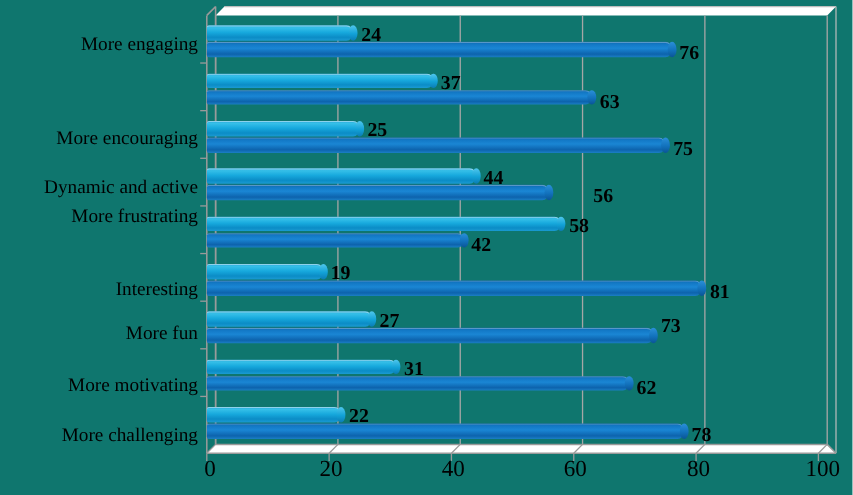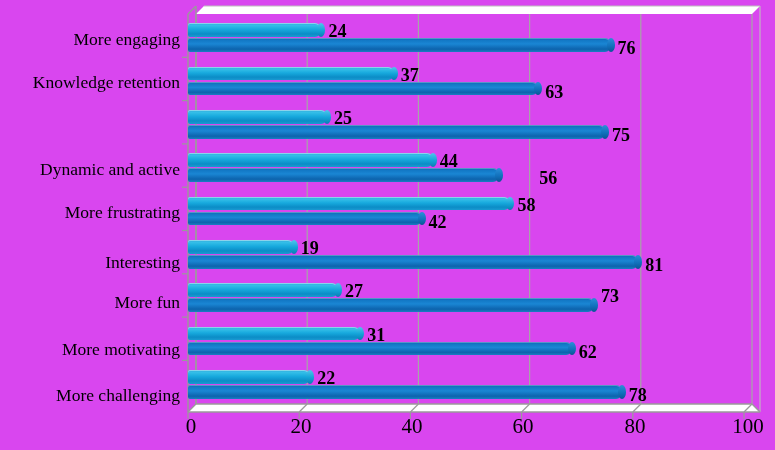--- a/index.html
+++ b/index.html
@@ -8,21 +8,21 @@
     background: #ffffff;
   }
   body {
     font-family: "Liberation Serif", "DejaVu Serif", serif;
   }
   #chart-root {
     position: relative;
     width: 775px;
     height: 450px;
     overflow: hidden;
-    background: #d946ef;
+    background: #0f766e;
   }
 
   
   .frame-svg {
     position: absolute;
     left: 0; top: 0;
     width: 775px;
     height: 450px;
     pointer-events: none;
   }
@@ -176,23 +176,23 @@
       <line x1="299.2" y1="412" x2="299.2" y2="419"></line>
       <line x1="410.4" y1="412" x2="410.4" y2="419"></line>
       <line x1="521.6" y1="412" x2="521.6" y2="419"></line>
       <line x1="632.8" y1="412" x2="632.8" y2="419"></line>
       <line x1="744" y1="412" x2="744" y2="419"></line>
     </g>
   </svg>
 
   <div class="cat-labels">
     <div class="cat-label" style="top:31px;">More engaging</div>
-    <div class="cat-label" style="top:74px;">Knowledge retention</div>
+    <div class="cat-label" style="top:117px;">More encouraging</div>
     <div class="cat-label" style="top:161px;">Dynamic and active</div>
-    <div class="cat-label" style="top:204px;margin-left:30px;">More frustrating</div>
+    <div class="cat-label" style="top:188px;margin-left:30px;">More frustrating</div>
     <div class="cat-label" style="top:254px;">Interesting</div>
     <div class="cat-label" style="top:294px;">More fun</div>
     <div class="cat-label" style="top:387px;">More challenging</div>
     <div class="cat-label" style="top:341px;">More motivating</div>
   </div>
 
   <div class="plot" id="plot-layer">
       <div class="bar light" style="left: 188px; top: 23.4167px; width: 133.44px; height: 13.5px;">
         <span class="bar-cap"></span>
       </div>

